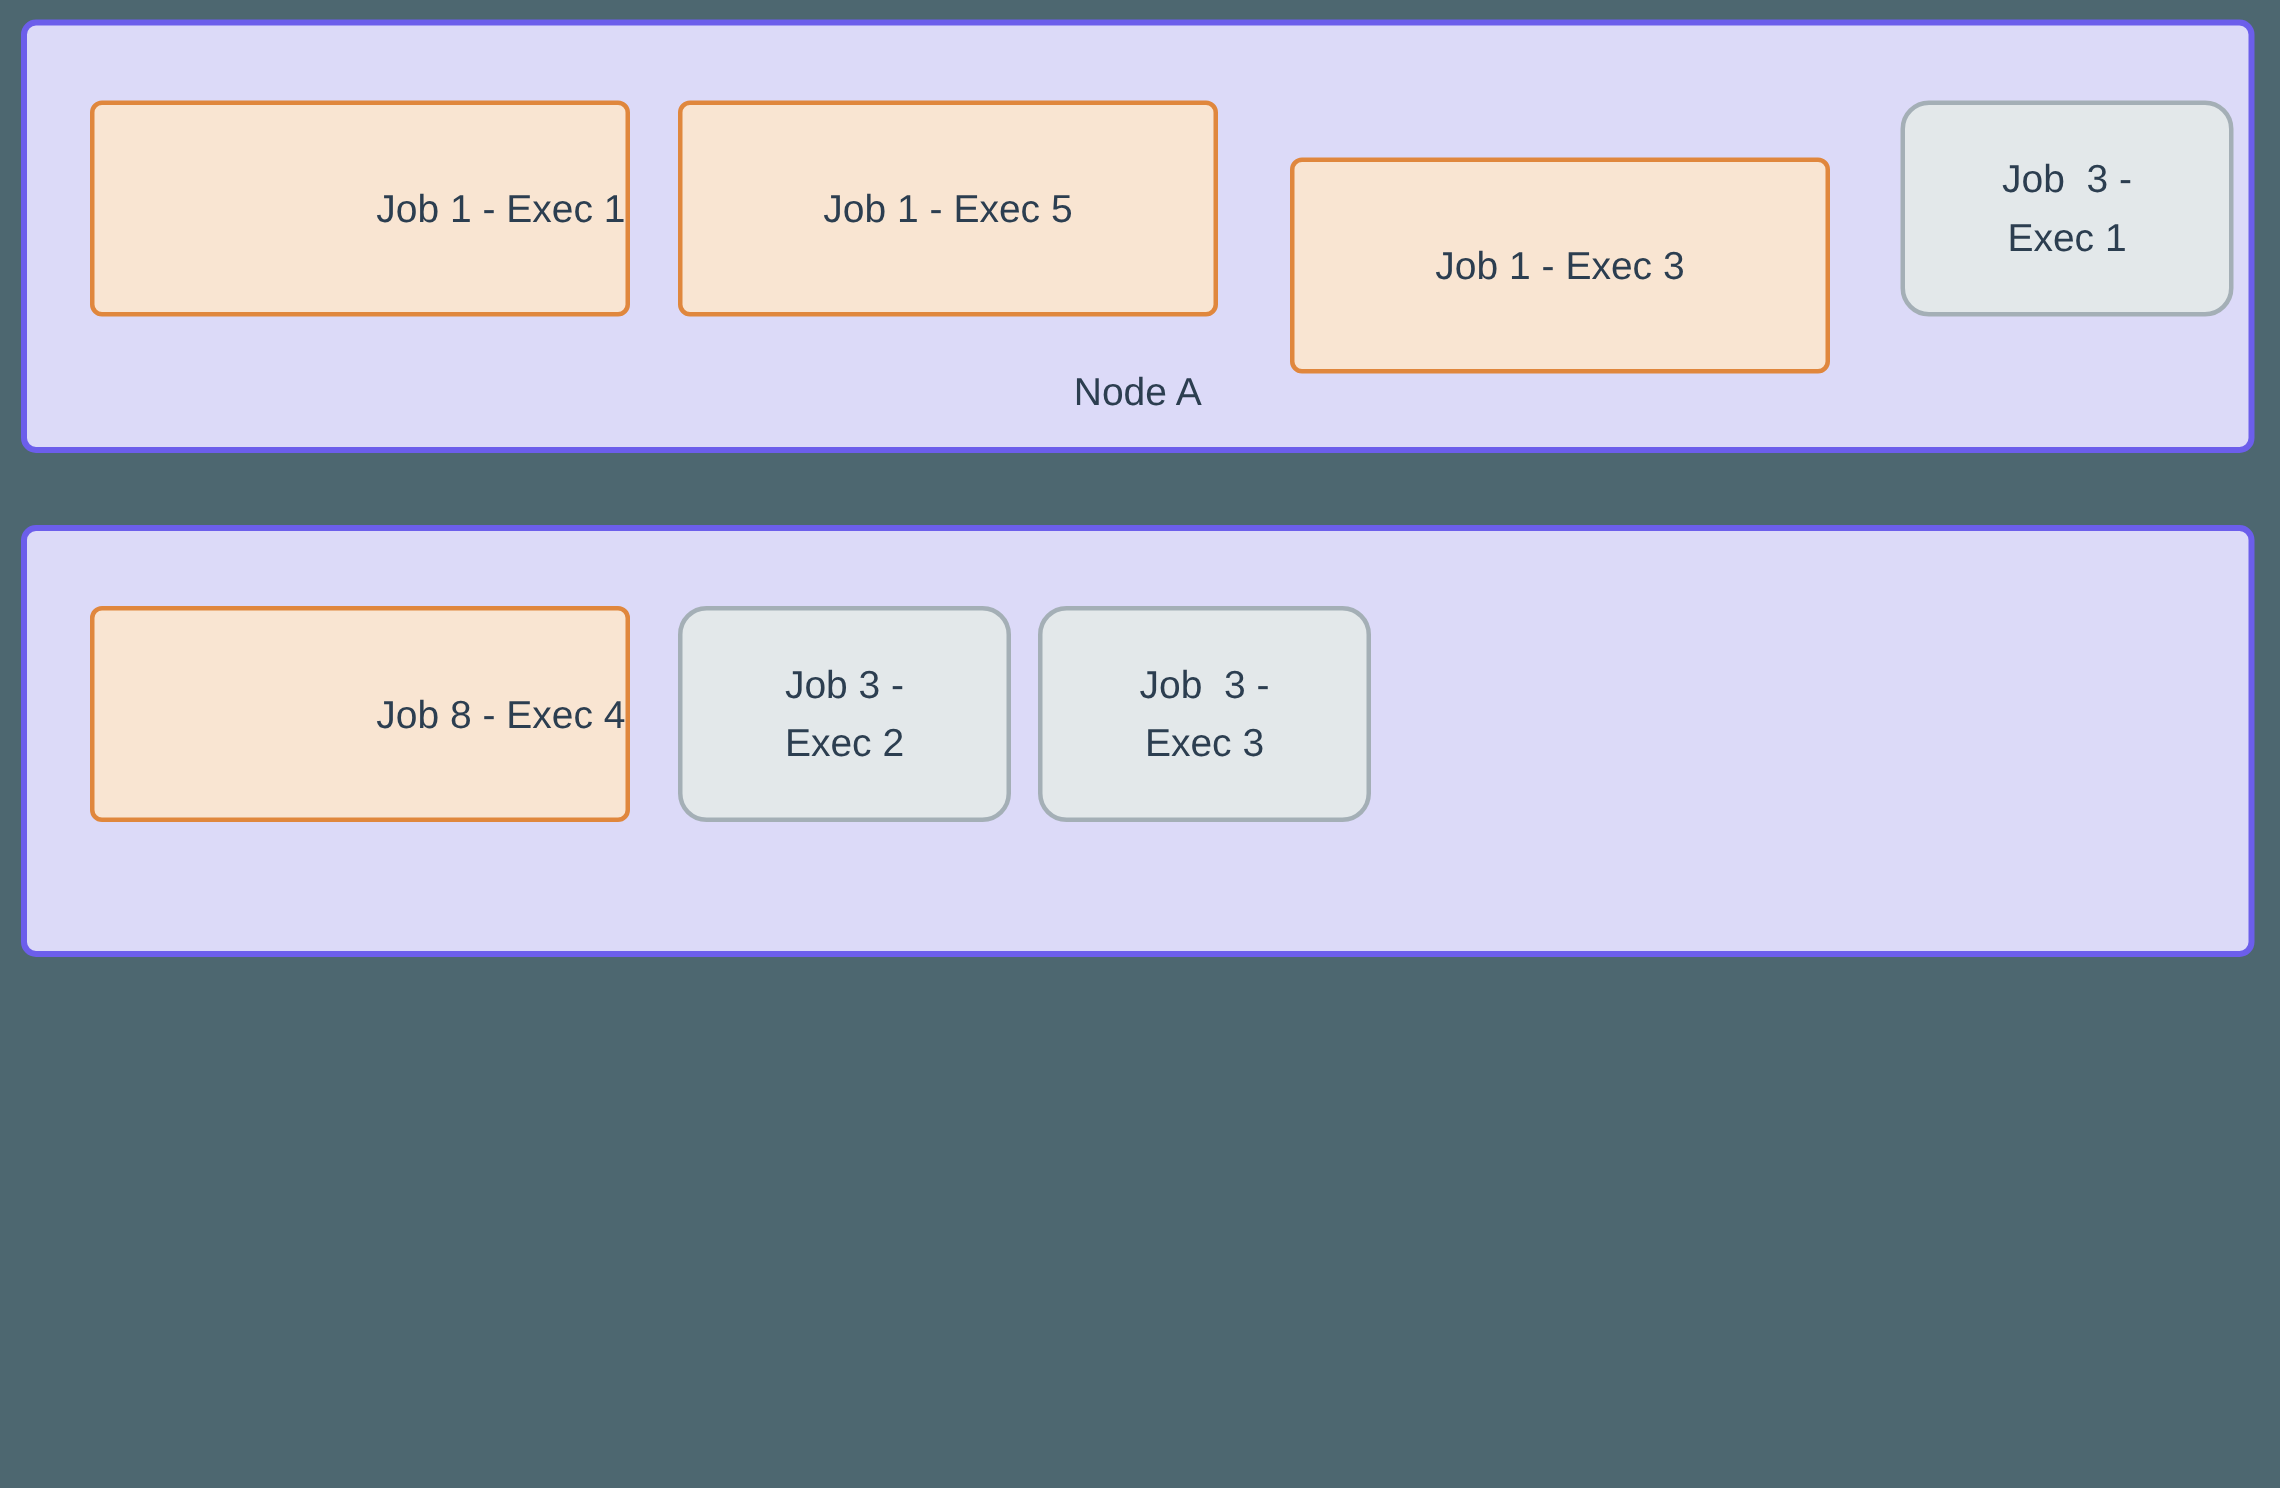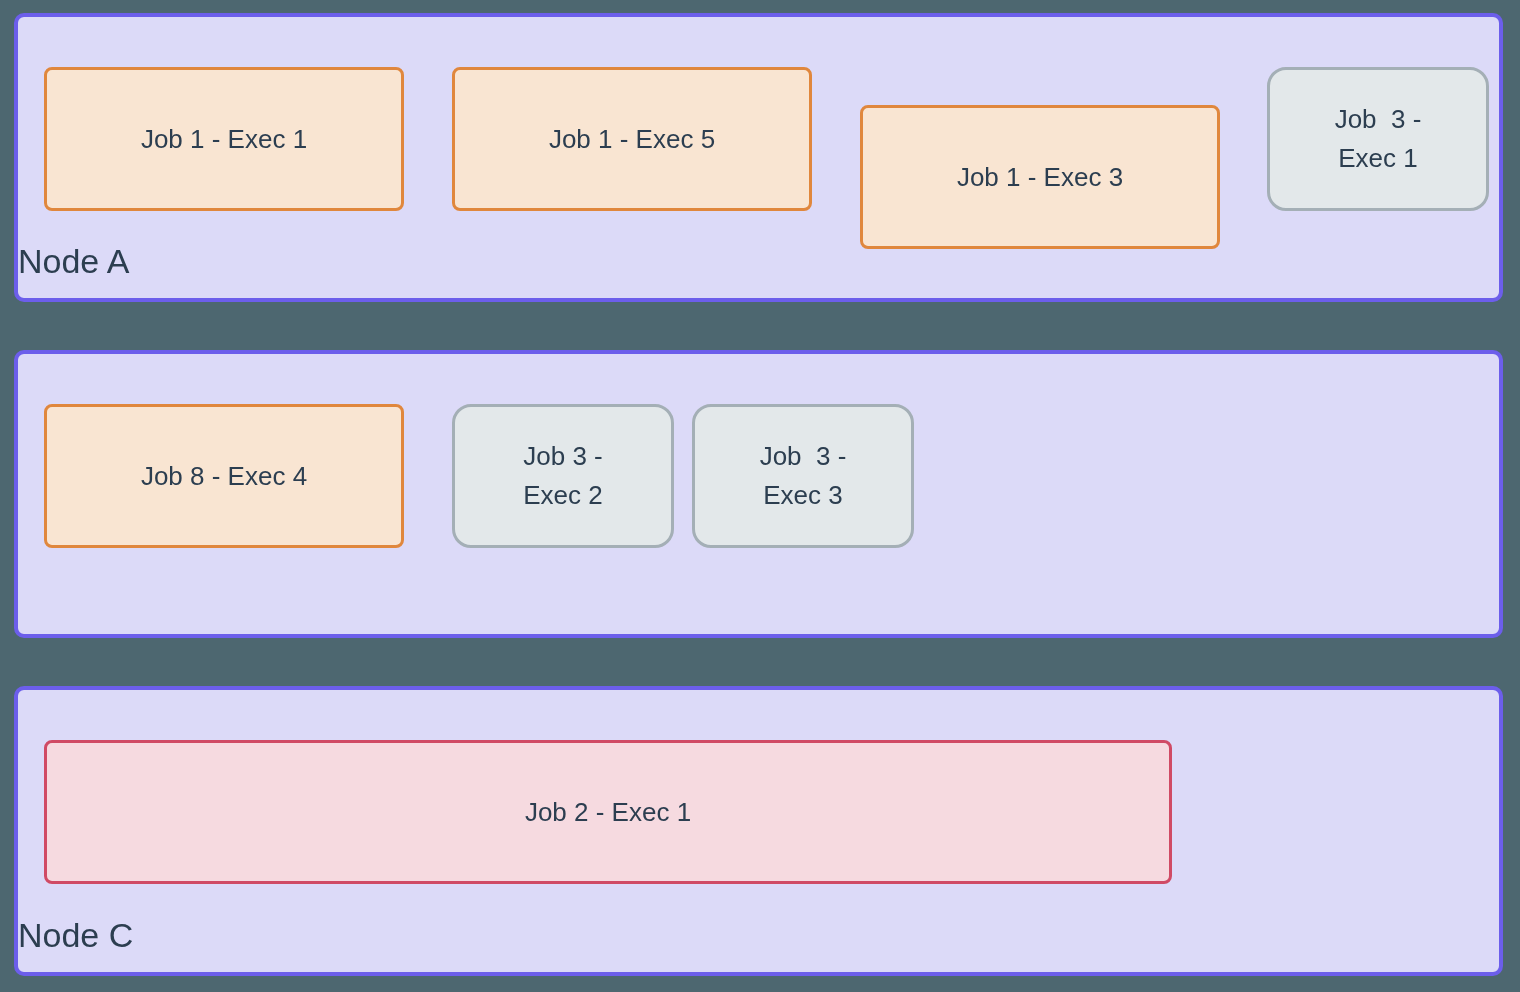--- a/index.html
+++ b/index.html
@@ -29,21 +29,22 @@
 
   .node-a { top: 13px;  height: 289px; }
   .node-b { top: 350px; height: 288px; }
   .node-c { top: 686px; height: 290px; }
 
   .node-label {
     position: absolute;
     left: 0;
     right: 0;
     bottom: 24px;
-    font-size: 34px;
+    text-align: center;
+    font-size: 26px;
     line-height: 26px;
     color: var(--text, #2c3e50);
   }
 
   .exec {
     position: absolute;
     top: 50px;
     height: 144px;
     border-radius: 8px;
     border: 3px solid transparent;
@@ -63,21 +64,21 @@
   
   .job1 { background: var(--job1_fill, #f9e5d2); border-color: var(--job1_border, #e0873d); }
   .job2 { background: var(--job2_fill, #f6dae0); border-color: var(--job2_border, #d04a65); }
   .job3 { background: var(--job3_fill, #e3e8ea); border-color: var(--job3_border, #a4afb6); }
 
   
   .w-wide  { width: 360px; }
   .w-small { width: 222px; border-radius: 19px; }
   .w-xl    { width: 1128px; }
 
-  .col-1 { left: 26px;   }
+  .col-1 { left: 42px; justify-content: flex-end;   }
   .col-2 { left: 434px;  }
   .col-3 { left: 842px; margin-top: 38px;  }
   .col-4 { left: 1249px; }
   .col-b3 { left: 674px; }
 </style>
 </head>
 <body>
 
 <div class="canvas">
 
@@ -105,20 +106,14 @@
     <div class="exec job3 w-small col-2">
       <span class="exec-label">Job 3 -
 Exec 2</span>
     </div>
     <div class="exec job3 w-small col-b3">
       <span class="exec-label">Job  3 -
 Exec 3</span>
     </div>
   </section>
 
-  <section class="node node-c">
-    <div class="exec job2 w-xl col-1">
-      <span class="exec-label">Job 2 - Exec 1</span>
-    </div>
-    <div class="node-label">Node C</div>
-  </section>
 
 </div>
 
 </body></html>

